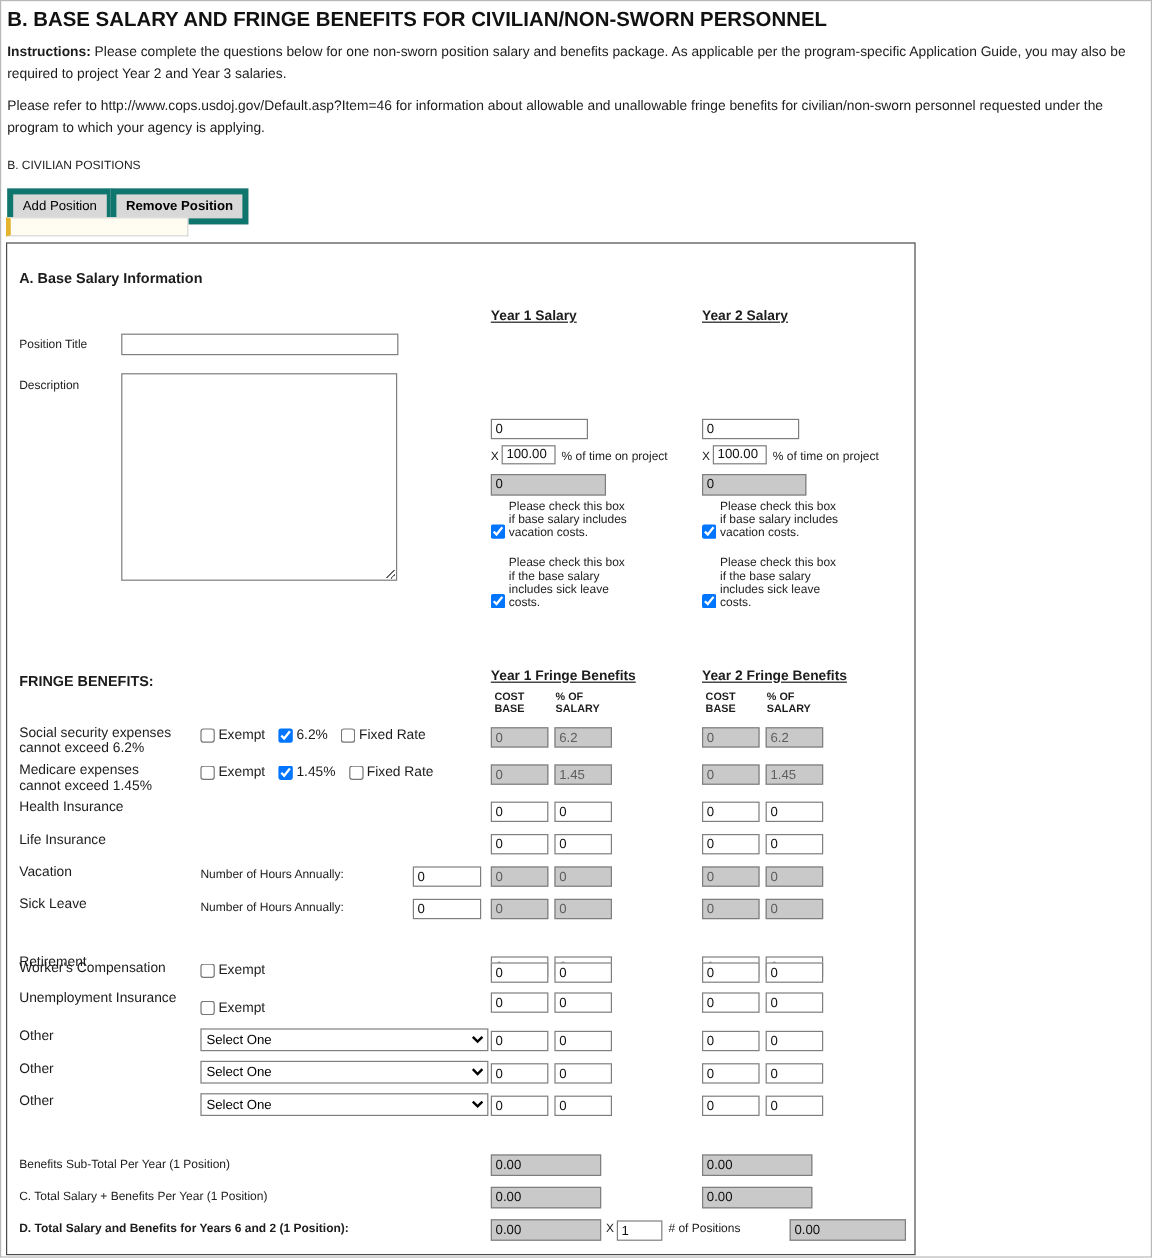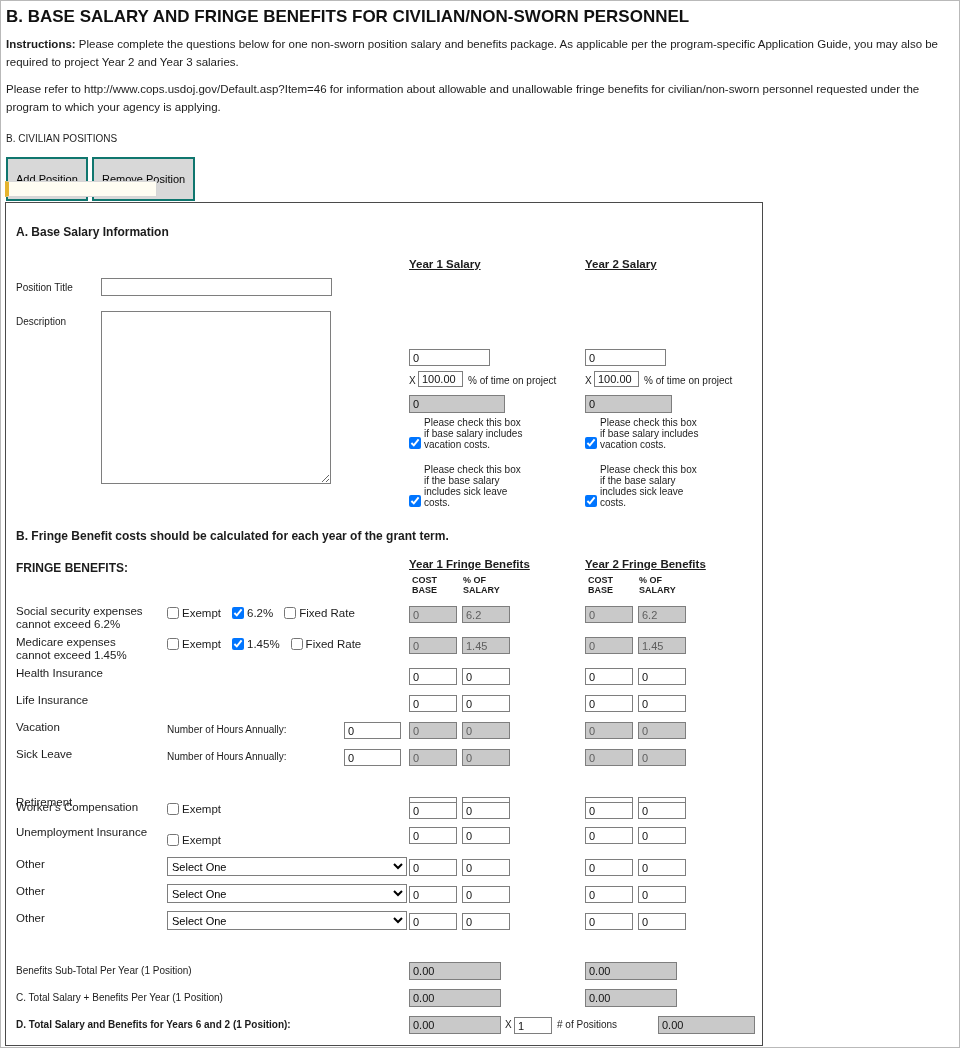--- a/index.html
+++ b/index.html
@@ -7,22 +7,22 @@
   body {
     width:960px; height:1048px; position:relative;
     font-family:"Liberation Sans", sans-serif; color:#1c1c1c;
     border:1px solid #b9b9b9;
   }
   .abs { position:absolute; }
   .title { font-size:17px; font-weight:bold; color:#111; }
   .para { font-size:11.5px; line-height:1.6; width:948px; }
   .lbl  { font-size:10px; white-space:nowrap; }
   .btn {
-    font-family:inherit; font-size:11px; padding:14px 8px;
-    background:#d8d8d8; border:2px solid #0f766e; cursor:pointer;
+    font-family:inherit; font-size:11px; padding:4px 8px;
+    background:#d8d8d8; border:5px solid #0f766e; cursor:pointer;
   }
   .tabmark { background:#fffdf2; border:1px solid #d6d6d6; border-left:4px solid #e5b42f; }
   .panel { border:1px solid #4a4a4a; background:#fff; }
   .sec-h { font-size:12px; font-weight:bold; white-space:nowrap; }
   .yhdr { font-size:11.5px; font-weight:bold; text-decoration:underline; white-space:nowrap; }
   .help { font-size:10px; line-height:11.5px; }
   .subh { font-size:9px; font-weight:bold; line-height:9.5px; }
   .ti {
     font-family:inherit; font-size:11px; padding:1px 3px;
     border:1px solid #7e7e7e; background:#fff; color:#111;
@@ -44,21 +44,21 @@
 
 <h1 class="abs title" style="left:5px; top:6px;">B. BASE SALARY AND FRINGE BENEFITS FOR CIVILIAN/NON-SWORN PERSONNEL</h1>
 
 <p class="abs para" style="left:5px; top:34px;"><b>Instructions:</b> <span>Please complete the questions below for one non-sworn position salary and benefits package. As applicable per the program-specific Application Guide, you may also be required to project Year 2 and Year 3 salaries.</span></p>
 
 <p class="abs para" style="left:5px; top:79px;">Please refer to http://www.cops.usdoj.gov/Default.asp?Item=46 for information about allowable and unallowable fringe benefits for civilian/non-sworn personnel requested under the program to which your agency is applying.</p>
 
 <div class="abs lbl" style="left:5px; top:132px;">B. CIVILIAN POSITIONS</div>
 
 <button class="abs btn" style="left:5px; top:156px;">Add Position</button>
-<button class="abs btn" style="left:91px; top:156px;">Remove Position</button>
+<button class="abs btn" style="left:91px; top:156px;font-weight:bold;">Remove Position</button>
 
 <div class="abs tabmark" style="left:4px; top:180px; width:152px; height:16px;"></div>
 
 <div class="abs panel" style="left:4px; top:201px; width:758px; height:844px;">
 
   <div class="abs sec-h" style="left:10px; top:22px;">A. Base Salary Information</div>
 
   <div class="abs yhdr" style="left:403px; top:55px;">Year 1 Salary</div>
   <div class="abs yhdr" style="left:579px; top:55px;">Year 2 Salary</div>
 
@@ -89,21 +89,20 @@
   <input class="abs ti gray" style="left: 579px; top: 192px; width: 87px; height: 18px;" readonly="" value="0">
   <div class="abs note" style="left:579px; top:214px; width:122px;">
     <input type="checkbox" class="cb" style="margin-bottom: 1px;" checked="true">
     <span style="width:104px;">Please check this box if base salary includes vacation costs.</span>
   </div>
   <div class="abs note" style="left:579px; top:261px; width:122px;">
     <input type="checkbox" class="cb" style="margin-bottom: 1px;" checked="true">
     <span style="width:104px;">Please check this box if the base salary includes sick leave costs.</span>
   </div>
 
-  <div class="abs sec-h" style="left:10px; top:326px;">B. Fringe Benefit costs should be calculated for each year of the grant term.</div>
   <div class="abs sec-h" style="left:10px; top:358px;">FRINGE BENEFITS:</div>
   <div class="abs yhdr" style="left:403px; top:355px;">Year 1 Fringe Benefits</div>
   <div class="abs yhdr" style="left:579px; top:355px;">Year 2 Fringe Benefits</div>
   <div class="abs subh" style="left:406px; top:373px; width:34px;">COST BASE</div>
   <div class="abs subh" style="left:457px; top:373px; width:46px;">% OF SALARY</div>
   <div class="abs subh" style="left:582px; top:373px; width:34px;">COST BASE</div>
   <div class="abs subh" style="left:633px; top:373px; width:46px;">% OF SALARY</div>
 
   <div class="frow" style="top:401px;">
     <div class="flabel">Social security expenses cannot exceed 6.2%</div>

